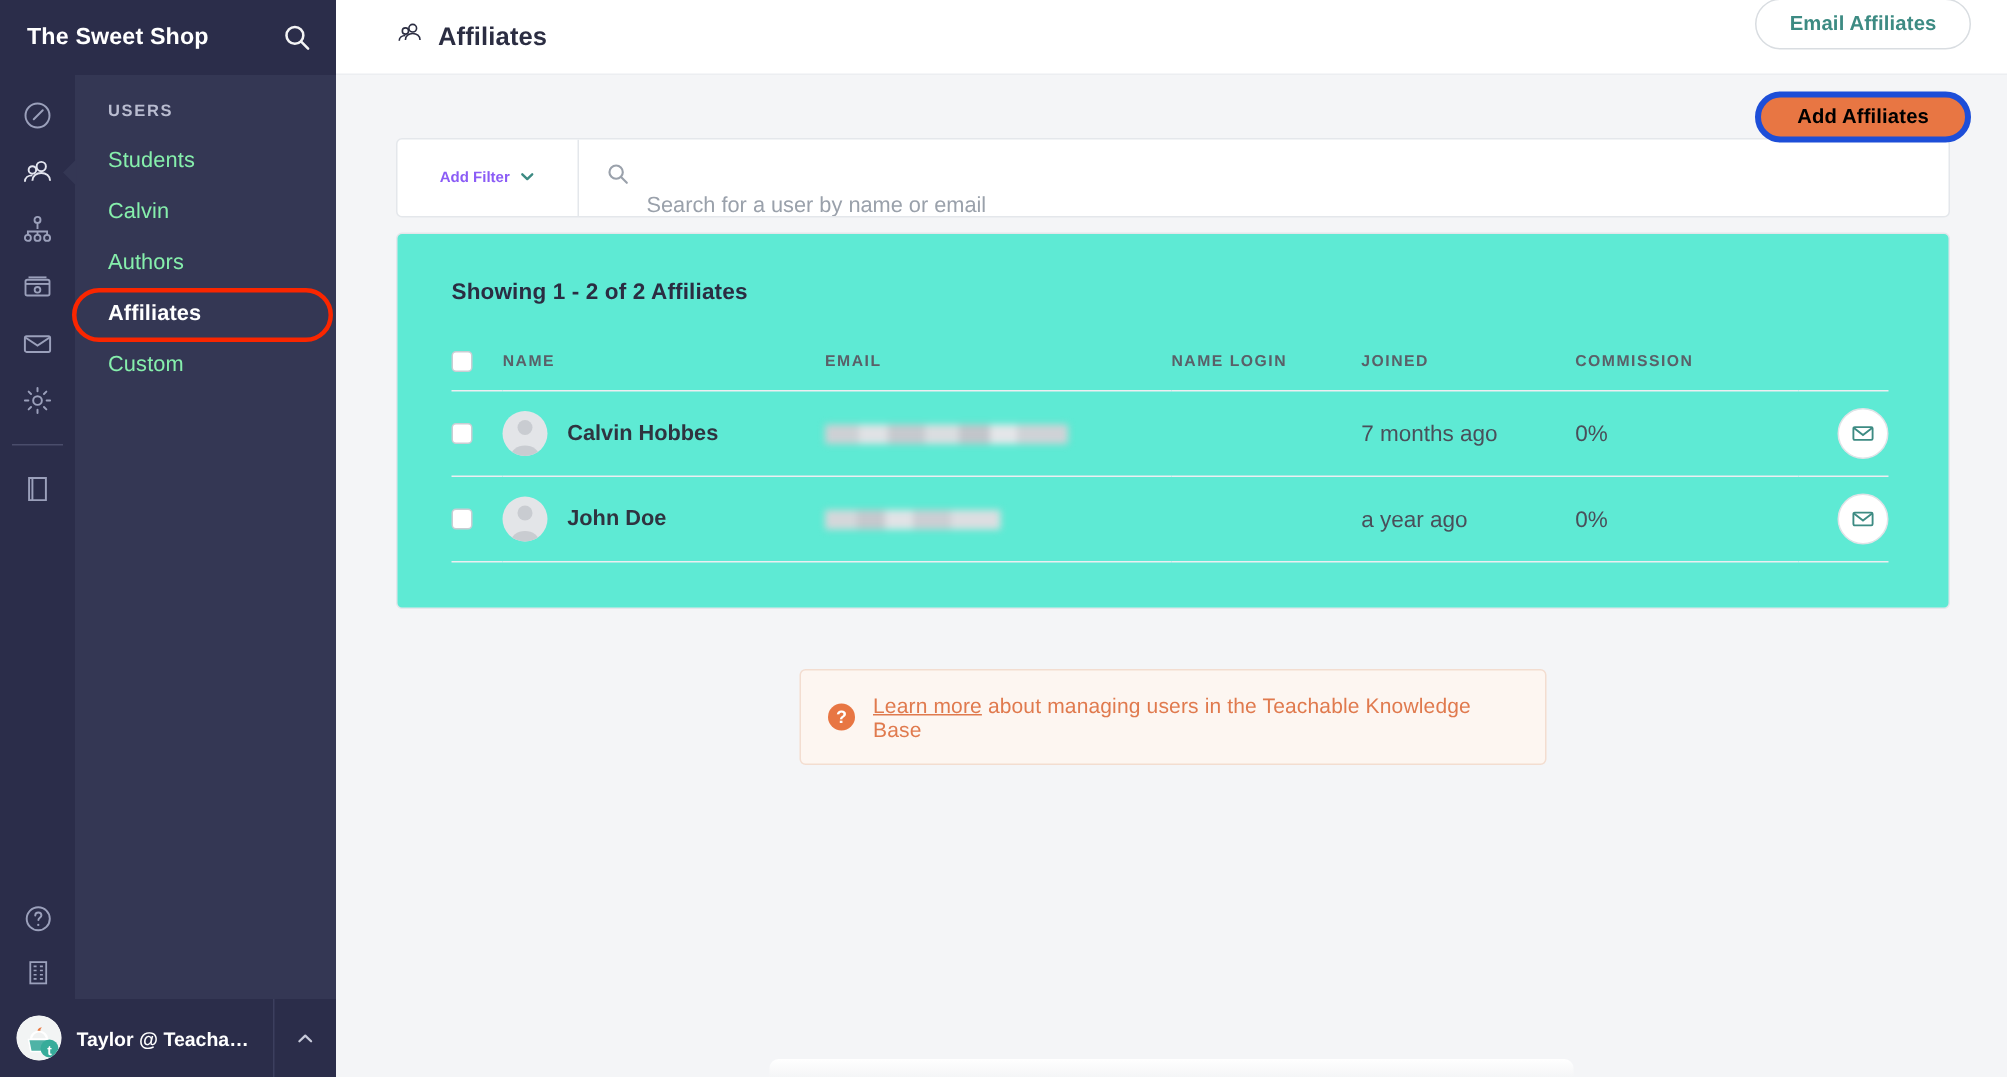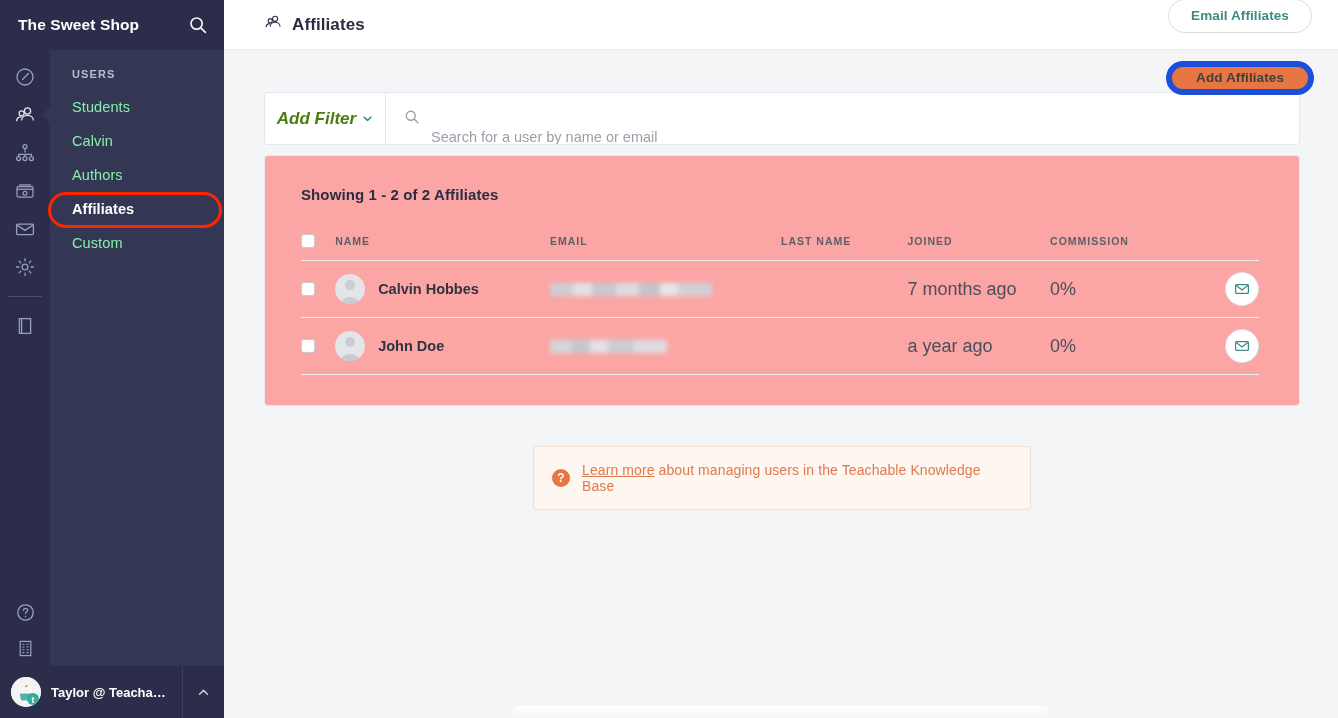--- a/index.html
+++ b/index.html
@@ -85,42 +85,41 @@
   }
   .page-title-wrap { display: flex; align-items: center; gap: 9px; }
   .page-title { font-size: 17px; color: #2b2d42; font-weight: bold; letter-spacing: .1px; }
   .topbar-actions { margin-left: auto; display: flex; align-items: center; gap: 10px; flex-direction: column; }
   .btn {
     height: 34px; border-radius: 17px; font-size: 13.5px; font-weight: bold;
     display: inline-flex; align-items: center; justify-content: center;
     cursor: pointer; white-space: nowrap; letter-spacing: .1px;
   }
   .btn-outline { background: #fff; border: 1px solid #d9dde1; color: #3d8b83; padding: 0 22px; }
-  .btn-primary { background: #e87643; border: 6px solid #1d4ed8; color: #404040; padding: 0 24px; margin-top: 18px; }
+  .btn-primary { background: #e87643; border: 4px solid #1d4ed8; color: #000000; padding: 0 24px; margin-top: 18px; }
 
   .content { padding: 42px 38px 0 40px; }
   .filterbar {
     height: 53px; background: #fff; border: 1px solid #e4e7eb; border-radius: 4px;
     display: flex; align-items: stretch; overflow: hidden;
   }
   .addfilter {
     width: 121px; display: flex; align-items: center; justify-content: center; gap: 6px;
-    color: #4d7c0f; font-size: 17px; font-weight: bold; cursor: pointer;
+    color: #8b5cf6; font-size: 10px; font-weight: bold; cursor: pointer;
     border-right: 1px solid #e4e7eb;
-    font-style: italic;
   }
   .searchwrap { flex: 1; display: flex; align-items: center; padding-left: 18px; gap: 11px; }
   .search-input {
     border: 0; outline: 0; font-size: 14.5px; color: #4a4f5a; width: 100%;
     font-family: "Liberation Sans", sans-serif; background: transparent; margin-top: 36px;
   }
   .search-input::placeholder { color: #9aa1ab; }
 
   .card {
-    margin-top: 10px; background: #fca5a5; border: 1px solid #e4e7eb; border-radius: 4px;
+    margin-top: 10px; background: #5eead4; border: 1px solid #e4e7eb; border-radius: 4px;
     padding: 30px 40px 30px 36px;
   }
   .showing { font-size: 15px; font-weight: bold; color: #2b2d42; letter-spacing: .1px; }
 
   table.grid { width: 100%; border-collapse: collapse; margin-top: 31px; table-layout: fixed; }
   table.grid th {
     text-align: left; font-size: 10.5px; font-weight: bold; color: #5a6068;
     letter-spacing: 1px; padding: 0 0 12px 0; border-bottom: 1px solid #eceef1;
   }
   table.grid td { padding: 0; border-bottom: 1px solid #eceef1; height: 57px; vertical-align: middle; }
@@ -143,21 +142,21 @@
   }
   .avatar-sm::before {
     content: ""; position: absolute; left: 50%; top: 6px; transform: translateX(-50%);
     width: 10px; height: 10px; border-radius: 50%; background: #c9ccd1;
   }
   .avatar-sm::after {
     content: ""; position: absolute; left: 50%; bottom: -8px; transform: translateX(-50%);
     width: 19px; height: 15px; border-radius: 50% 50% 0 0; background: #c9ccd1;
   }
   .cell-name { font-size: 14.5px; color: #2f3440; font-weight: bold; }
-  .cell-text { font-size: 18px; color: #4a4f5a; }
+  .cell-text { font-size: 15px; color: #4a4f5a; }
   .redacted { height: 13px; border-radius: 1px; filter: blur(2.6px); }
   .redacted.r1 {
     width: 162px;
     background: linear-gradient(90deg,#cdd0d4 0 14%,#e0e2e5 14% 26%,#c6c9ce 26% 41%,
       #dadde0 41% 55%,#c2c5ca 55% 68%,#e4e6e9 68% 79%,#cfd2d6 79% 100%);
   }
   .redacted.r2 {
     width: 117px;
     background: linear-gradient(90deg,#d4d7da 0 18%,#c5c8cd 18% 34%,#e1e3e6 34% 50%,
       #cbced3 50% 72%,#dcdee1 72% 100%);
@@ -371,21 +370,21 @@
               <col class="col-comm">
               <col class="col-act">
           </colgroup>
           <thead>
             <tr>
               <th>
                 <span class="chk"></span>
               </th>
               <th>NAME</th>
               <th>EMAIL</th>
-              <th>LAST NAME</th>
+              <th>NAME LOGIN</th>
               <th>JOINED</th>
               <th>COMMISSION</th>
               <th></th>
             </tr>
           </thead>
           <tbody>
             <tr>
               <td>
                 <span class="chk"></span>
               </td>

